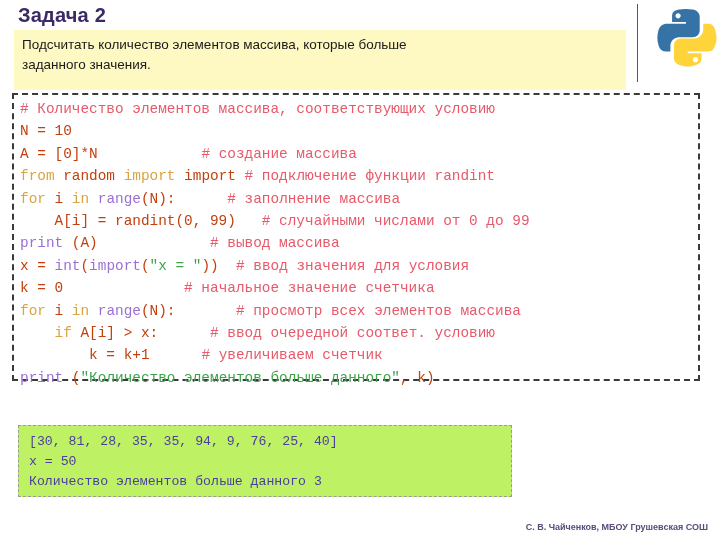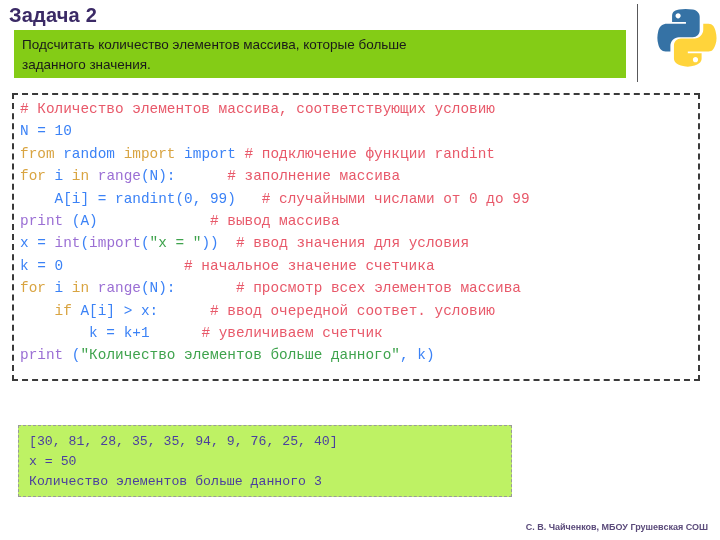--- a/index.html
+++ b/index.html
@@ -11,36 +11,36 @@
     height: 540px;
     background: #ffffff;
     font-family: "Liberation Sans", sans-serif;
     overflow: hidden;
     position: relative;
   }
 
   
   #slide-title {
     position: absolute;
-    left: 9px;
+    left: 18px;
     top: 4px;
     font-size: 20px;
     font-weight: bold;
     color: #3b2a66;
     letter-spacing: 0.2px;
     white-space: nowrap;
   }
 
   #task-banner {
     position: absolute;
     left: 14px;
     top: 30px;
     width: 612px;
-    height: 48px;
-    background: #84cc16;
+    height: 60px;
+    background: #fef9c3;
     box-sizing: border-box;
     padding: 5px 16px 0 8px;
   }
   #task-banner .banner-line {
     font-size: 13.5px;
     color: #1a1a1a;
     line-height: 20px;
     white-space: nowrap;
   }
 
@@ -79,21 +79,21 @@
     font-size: 14.4px;
     line-height: 22.4px;
     color: #1a1a1a;
     white-space: pre;
     letter-spacing: 0px;
   }
   .tok-kw      { color: #d9a441; }
   .tok-builtin { color: #9b6fd4; }
   .tok-comment { color: #e8596a; }
   .tok-string  { color: #3fa34d; }
-  .tok-plain   { color: #3b82f6; }
+  .tok-plain   { color: #c2410c; }
 
   
   #output-block {
     position: absolute;
     left: 18px;
     top: 425px;
     width: 494px;
     height: 72px;
     border: 1px dashed #9a9a9a;
     box-sizing: border-box;
@@ -135,20 +135,21 @@
 <div id="python-logo">
   <svg width="62" height="62" viewBox="0 0 110 110" xmlns="http://www.w3.org/2000/svg">
     <path fill="#3572A5" d="M54.3 5.2c-4.2 0-8.2.4-11.7 1-10.4 1.8-12.3 5.7-12.3 12.7v9.3h24.6v3.1H21.1c-7.1 0-13.3 4.3-15.2 12.4-2.2 9.3-2.3 15.1 0 24.8 1.7 7.3 5.8 12.4 12.9 12.4h8.5V70.7c0-8 7-15.2 15.2-15.2h24.5c6.8 0 12.3-5.6 12.3-12.4V18.9c0-6.6-5.6-11.6-12.3-12.7-4.2-.7-8.6-1-12.7-1zM41 12.7c2.5 0 4.6 2.1 4.6 4.7 0 2.6-2.1 4.6-4.6 4.6-2.6 0-4.6-2.1-4.6-4.6 0-2.6 2.1-4.7 4.6-4.7z"></path>
     <path fill="#FFD43B" d="M85.6 31.3v10.9c0 8.4-7.1 15.4-15.2 15.4H45.9c-6.7 0-12.3 5.7-12.3 12.4v23.3c0 6.6 5.8 10.5 12.3 12.4 7.8 2.3 15.2 2.7 24.5 0 6.2-1.8 12.3-5.4 12.3-12.4v-9.3H58.2v-3.1h36.8c7.1 0 9.8-5 12.3-12.4 2.6-7.7 2.5-15 0-24.8-1.8-7.2-5.2-12.4-12.3-12.4h-9.4zM71.8 90.7c2.6 0 4.6 2.1 4.6 4.6 0 2.6-2.1 4.7-4.6 4.7-2.5 0-4.6-2.1-4.6-4.7 0-2.6 2.1-4.6 4.6-4.6z"></path>
   </svg>
 </div>
 
 <div id="code-block">
     <div class="code-line"><span class="tok-comment"># Количество элементов массива, соответствующих условию</span></div>
     <div class="code-line"><span class="tok-plain">N = 10</span></div>
+    <div class="code-line"><span class="tok-plain">A = [0]*N</span><span class="tok-plain">            </span><span class="tok-comment"># создание массива</span></div>
     <div class="code-line"><span class="tok-kw">from</span><span class="tok-plain"> random </span><span class="tok-kw">import</span><span class="tok-plain"> import </span><span class="tok-comment"># подключение функции randint</span></div>
     <div class="code-line"><span class="tok-kw">for</span><span class="tok-plain"> i </span><span class="tok-kw">in</span><span class="tok-plain"> </span><span class="tok-builtin">range</span><span class="tok-plain">(N):</span><span class="tok-plain">      </span><span class="tok-comment"># заполнение массива</span></div>
     <div class="code-line"><span class="tok-plain">    A[i] = randint(0, 99)</span><span class="tok-plain">   </span><span class="tok-comment"># случайными числами от 0 до 99</span></div>
     <div class="code-line"><span class="tok-builtin">print</span><span class="tok-plain"> (A)</span><span class="tok-plain">             </span><span class="tok-comment"># вывод массива</span></div>
     <div class="code-line"><span class="tok-plain">x = </span><span class="tok-builtin">int</span><span class="tok-plain">(</span><span class="tok-builtin">import</span><span class="tok-plain">(</span><span class="tok-string">"x = "</span><span class="tok-plain">))</span><span class="tok-plain">  </span><span class="tok-comment"># ввод значения для условия</span></div>
     <div class="code-line"><span class="tok-plain">k = 0</span><span class="tok-plain">              </span><span class="tok-comment"># начальное значение счетчика</span></div>
     <div class="code-line"><span class="tok-kw">for</span><span class="tok-plain"> i </span><span class="tok-kw">in</span><span class="tok-plain"> </span><span class="tok-builtin">range</span><span class="tok-plain">(N):</span><span class="tok-plain">       </span><span class="tok-comment"># просмотр всех элементов массива</span></div>
     <div class="code-line"><span class="tok-plain">    </span><span class="tok-kw">if</span><span class="tok-plain"> A[i] &gt; x:</span><span class="tok-plain">      </span><span class="tok-comment"># ввод очередной соответ. условию</span></div>
     <div class="code-line"><span class="tok-plain">        k = k+1</span><span class="tok-plain">      </span><span class="tok-comment"># увеличиваем счетчик</span></div>
     <div class="code-line"><span class="tok-builtin">print</span><span class="tok-plain"> (</span><span class="tok-string">"Количество элементов больше данного"</span><span class="tok-plain">, k)</span></div>

